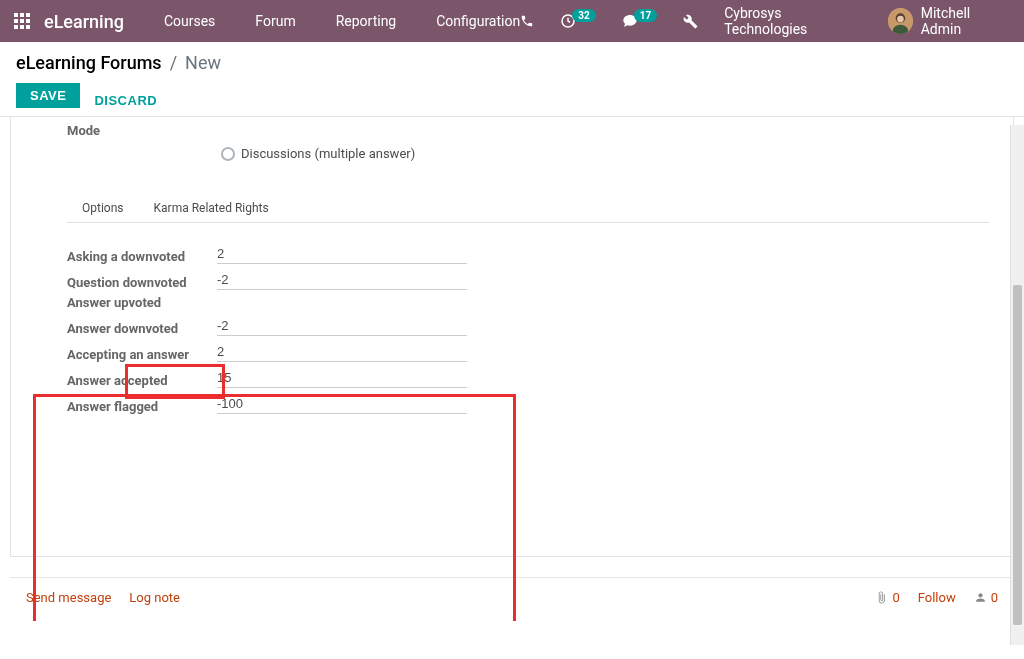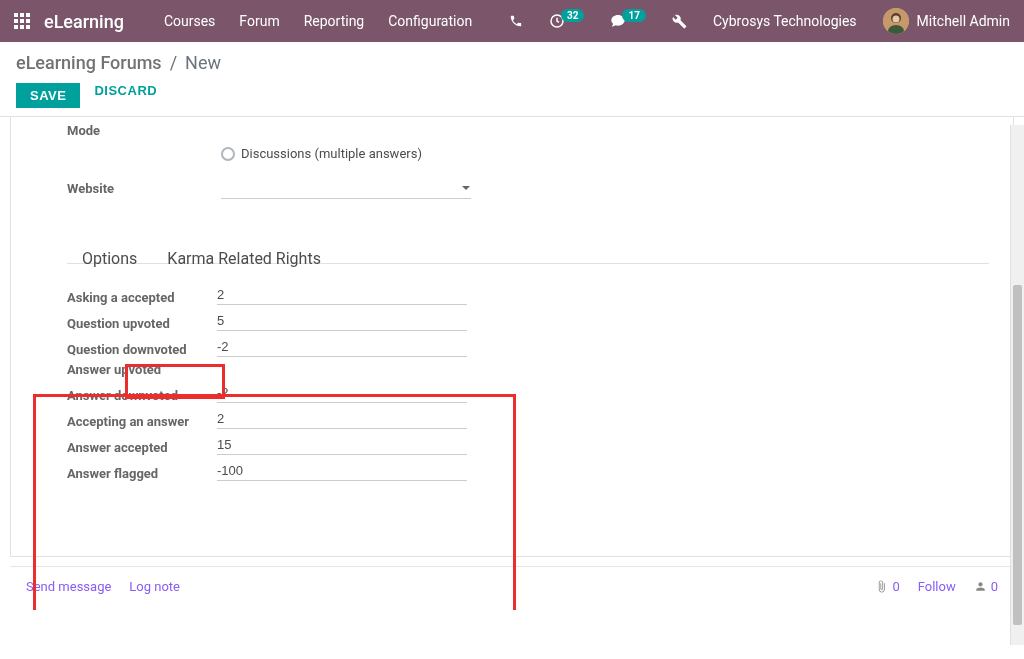--- a/index.html
+++ b/index.html
@@ -2,68 +2,68 @@
 <html><head>
 <meta charset="utf-8">
 <style>
 * { margin: 0; padding: 0; box-sizing: border-box; }
 body { font-family: -apple-system, BlinkMacSystemFont, "Segoe UI", Roboto, sans-serif; font-size: 13px; color: #4c4c4c; background: #fff; }
 
 
 .navbar { background: #7B566B; height: 42px; display: flex; align-items: center; padding: 0 14px; color: #fff; }
 .navbar .apps-icon { margin-right: 14px; cursor: pointer; }
 .navbar .brand { font-size: 18px; font-weight: 500; margin-right: 40px; }
-.navbar .menu { display: flex; gap: 24px; }
+.navbar .menu { display: flex; gap: 40px; }
 .navbar .menu-item { color: #fff; font-size: 14px; cursor: pointer; }
 .navbar .right { margin-left: auto; display: flex; align-items: center; gap: 26px; justify-content: flex-end; }
 .navbar .icon-btn { position: relative; cursor: pointer; display: flex; align-items: center; }
 .badge { background: #00A09D; color: #fff; border-radius: 9px; font-size: 10px; font-weight: 700; padding: 1px 6px; margin-left: -4px; position: relative; top: -6px; }
 .navbar .company { font-size: 14px; }
 .navbar .user { display: flex; align-items: center; gap: 8px; font-size: 14px; }
 .navbar .avatar { width: 26px; height: 26px; border-radius: 50%; background: #d4a574; display: flex; align-items: center; justify-content: center; overflow: hidden; }
 
 
 .control-panel { padding: 10px 16px 0; border-bottom: 1px solid #dee2e6; }
 .breadcrumb { font-size: 18px; color: #7B566B; margin-bottom: 10px; display: flex; align-items: baseline; gap: 8px; }
 .breadcrumb .current { color: #6c757d; font-weight: 400; }
-.breadcrumb .root { color: #737373; font-weight: 500; cursor: pointer; }
+.breadcrumb .root { color: #000000; font-weight: 500; cursor: pointer; }
 .breadcrumb .sep { color: #6c757d; }
-.actions { display: flex; gap: 14px; align-items: flex-start; padding-bottom: 8px; }
+.actions { display: flex; gap: 14px; align-items: flex-end; padding-bottom: 8px; }
 .btn-save { background: #00A09D; color: #fff; border: none; padding: 5px 14px; font-size: 13px; font-weight: 700; letter-spacing: 0.5px; cursor: pointer; }
 .btn-discard { background: none; border: none; color: #00A09D; font-size: 13px; font-weight: 700; letter-spacing: 0.5px; cursor: pointer; }
 
 
 .form-wrap { position: relative; padding: 0 10px 10px; }
 .form-sheet { border: 1px solid #dee2e6; border-top: none; background: #fff; padding: 0 24px 12px; min-height: 440px; position: relative; }
 .form-row { display: flex; align-items: center; margin-bottom: 6px; }
 .form-label { width: 154px; font-weight: 700; font-size: 13px; color: #666; }
 .form-field { flex: 1; max-width: 260px; }
 .radio-row { display: flex; align-items: center; gap: 6px; font-size: 13px; color: #4c4c4c; padding: 2px 0; }
 .radio-dot { width: 14px; height: 14px; border: 2px solid #adb5bd; border-radius: 50%; display: inline-flex; align-items: center; justify-content: center; }
 .radio-dot.checked { border-color: #00A09D; }
 .radio-dot.checked::after { content: ""; width: 6px; height: 6px; background: #00A09D; border-radius: 50%; }
 .select-field { border-bottom: 1px solid #ccc; width: 250px; height: 22px; display: flex; justify-content: flex-end; align-items: center; color: #666; cursor: pointer; }
 
 
 .tabs-wrap { margin-top: 28px; }
 .tabs { display: flex; border-bottom: 1px solid #dee2e6; }
-.tab { padding: 8px 14px; font-size: 16px; color: #4c4c4c; cursor: pointer; border: 1px solid transparent; border-bottom: none; position: relative; top: 13px; }
+.tab { padding: 8px 14px; font-size: 12px; color: #4c4c4c; cursor: pointer; border: 1px solid transparent; border-bottom: none; position: relative; top: 1px; }
 .tab.active { border: 1px solid #dee2e6; border-bottom: 1px solid #fff; background: #fff; color: #4c4c4c; }
 .tab-highlight { border: 3px solid #eb2d2d; position: absolute; pointer-events: none; z-index: 5; }
 .tab-highlight.tab-box { top: 247px; left: 125px; width: 100px; height: 35px; }
 .tab-highlight.content-box { top: 277px; left: 33px; width: 483px; height: 290px; }
 
 
 .tab-content { padding: 20px 0 16px; }
 .karma-row { display: flex; align-items: flex-end; margin-bottom: 5px; }
 .karma-label { width: 150px; font-weight: 700; font-size: 13px; color: #666; }
 .karma-input { width: 250px; border: none; border-bottom: 1px solid #ccc; font-size: 13px; padding: 3px 0 2px; color: #4c4c4c; background: transparent; outline: none; }
 
 
-.chatter { border-top: 1px solid #e5e5e5; margin-top: 9px; padding: 12px 16px 6px; display: flex; align-items: center; font-size: 13px; color: #8b5cf6; }
+.chatter { border-top: 1px solid #e5e5e5; margin-top: 20px; padding: 12px 16px 6px; display: flex; align-items: center; font-size: 13px; color: #c2410c; }
 .chatter .left { display: flex; gap: 18px; }
 .chatter .left span { cursor: pointer; }
 .chatter .right { margin-left: auto; display: flex; gap: 18px; align-items: center; }
 .chatter .right span { cursor: pointer; display: inline-flex; align-items: center; gap: 4px; }
 
 
 .scroll-track { position: absolute; right: 0; top: 125px; width: 14px; height: 520px; background: #f0f0f0; border-left: 1px solid #e0e0e0; }
 .scroll-thumb { position: absolute; left: 2px; right: 2px; top: 160px; height: 340px; background: #c0c0c0; border-radius: 2px; }
 
 svg { display: block; }
@@ -147,51 +147,35 @@
   <div class="form-sheet">
     <div style="padding-top:6px; padding-left:32px;">
       <div class="form-row">
         <div class="form-label">Mode</div>
       </div>
       <div class="form-row">
         <div class="form-label"></div>
         <div class="form-field">
           <label class="radio-row">
             <span class="radio-dot"></span>
-            <span>Discussions (multiple answers)</span>
+            <span>Discussions (multiple answer)</span>
           </label>
-        </div>
-      </div>
-      <div class="form-row" style="margin-top:14px;">
-        <div class="form-label">Website</div>
-        <div class="form-field">
-          <div class="select-field">
-            <span>
-              <svg width="10" height="10" viewBox="0 0 10 10" fill="#666">
-                  <path d="M1 3l4 4 4-4z"></path>
-                </svg>
-            </span>
-          </div>
         </div>
       </div>
     </div>
 
     <div class="tabs-wrap" style="padding-left:32px;">
       <div class="tabs">
         <div class="tab">Options</div>
         <div class="tab">Karma Related Rights</div>
       </div>
       <div class="tab-content">
         <div class="karma-row">
-            <span class="karma-label">Asking a accepted</span>
+            <span class="karma-label">Asking a downvoted</span>
             <input class="karma-input" value="2" style="">
-          </div>
-        <div class="karma-row">
-            <span class="karma-label">Question upvoted</span>
-            <input class="karma-input" value="5" style="">
           </div>
         <div class="karma-row">
             <span class="karma-label">Question downvoted</span>
             <input class="karma-input" value="-2" style="">
           </div>
         <div class="karma-row">
             <span class="karma-label">Answer upvoted</span>
           </div>
         <div class="karma-row">
             <span class="karma-label">Answer downvoted</span>

